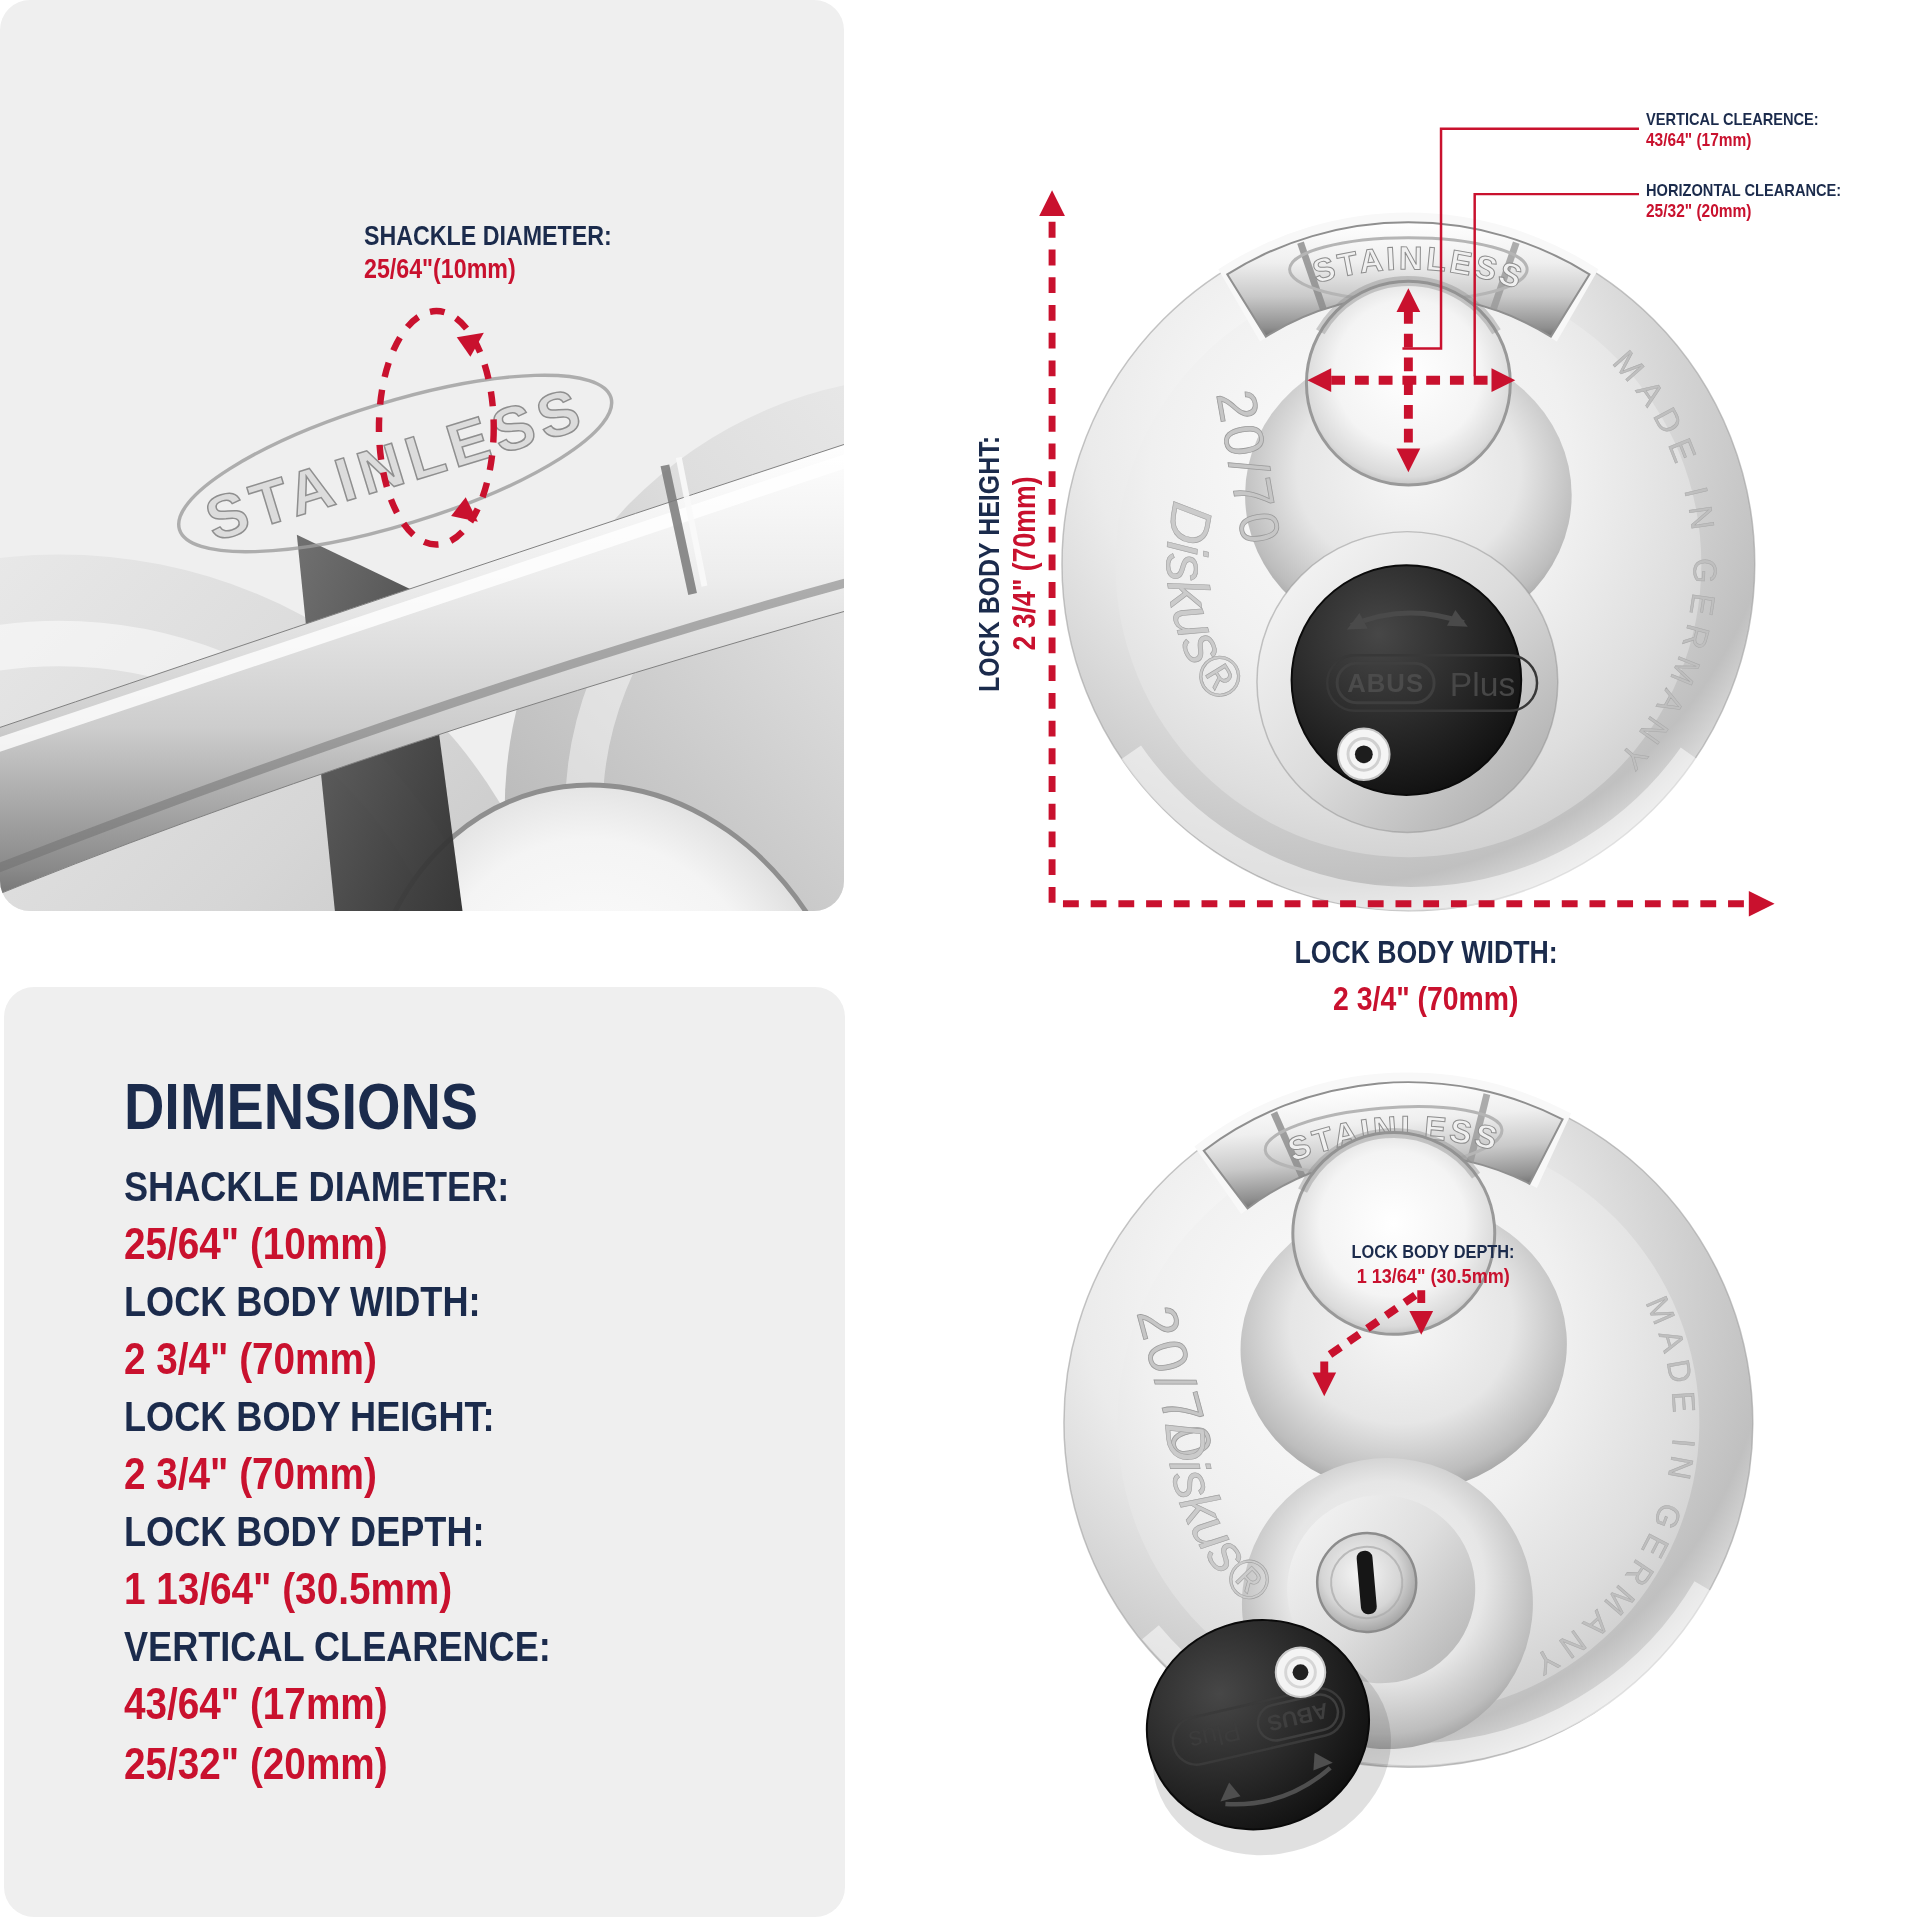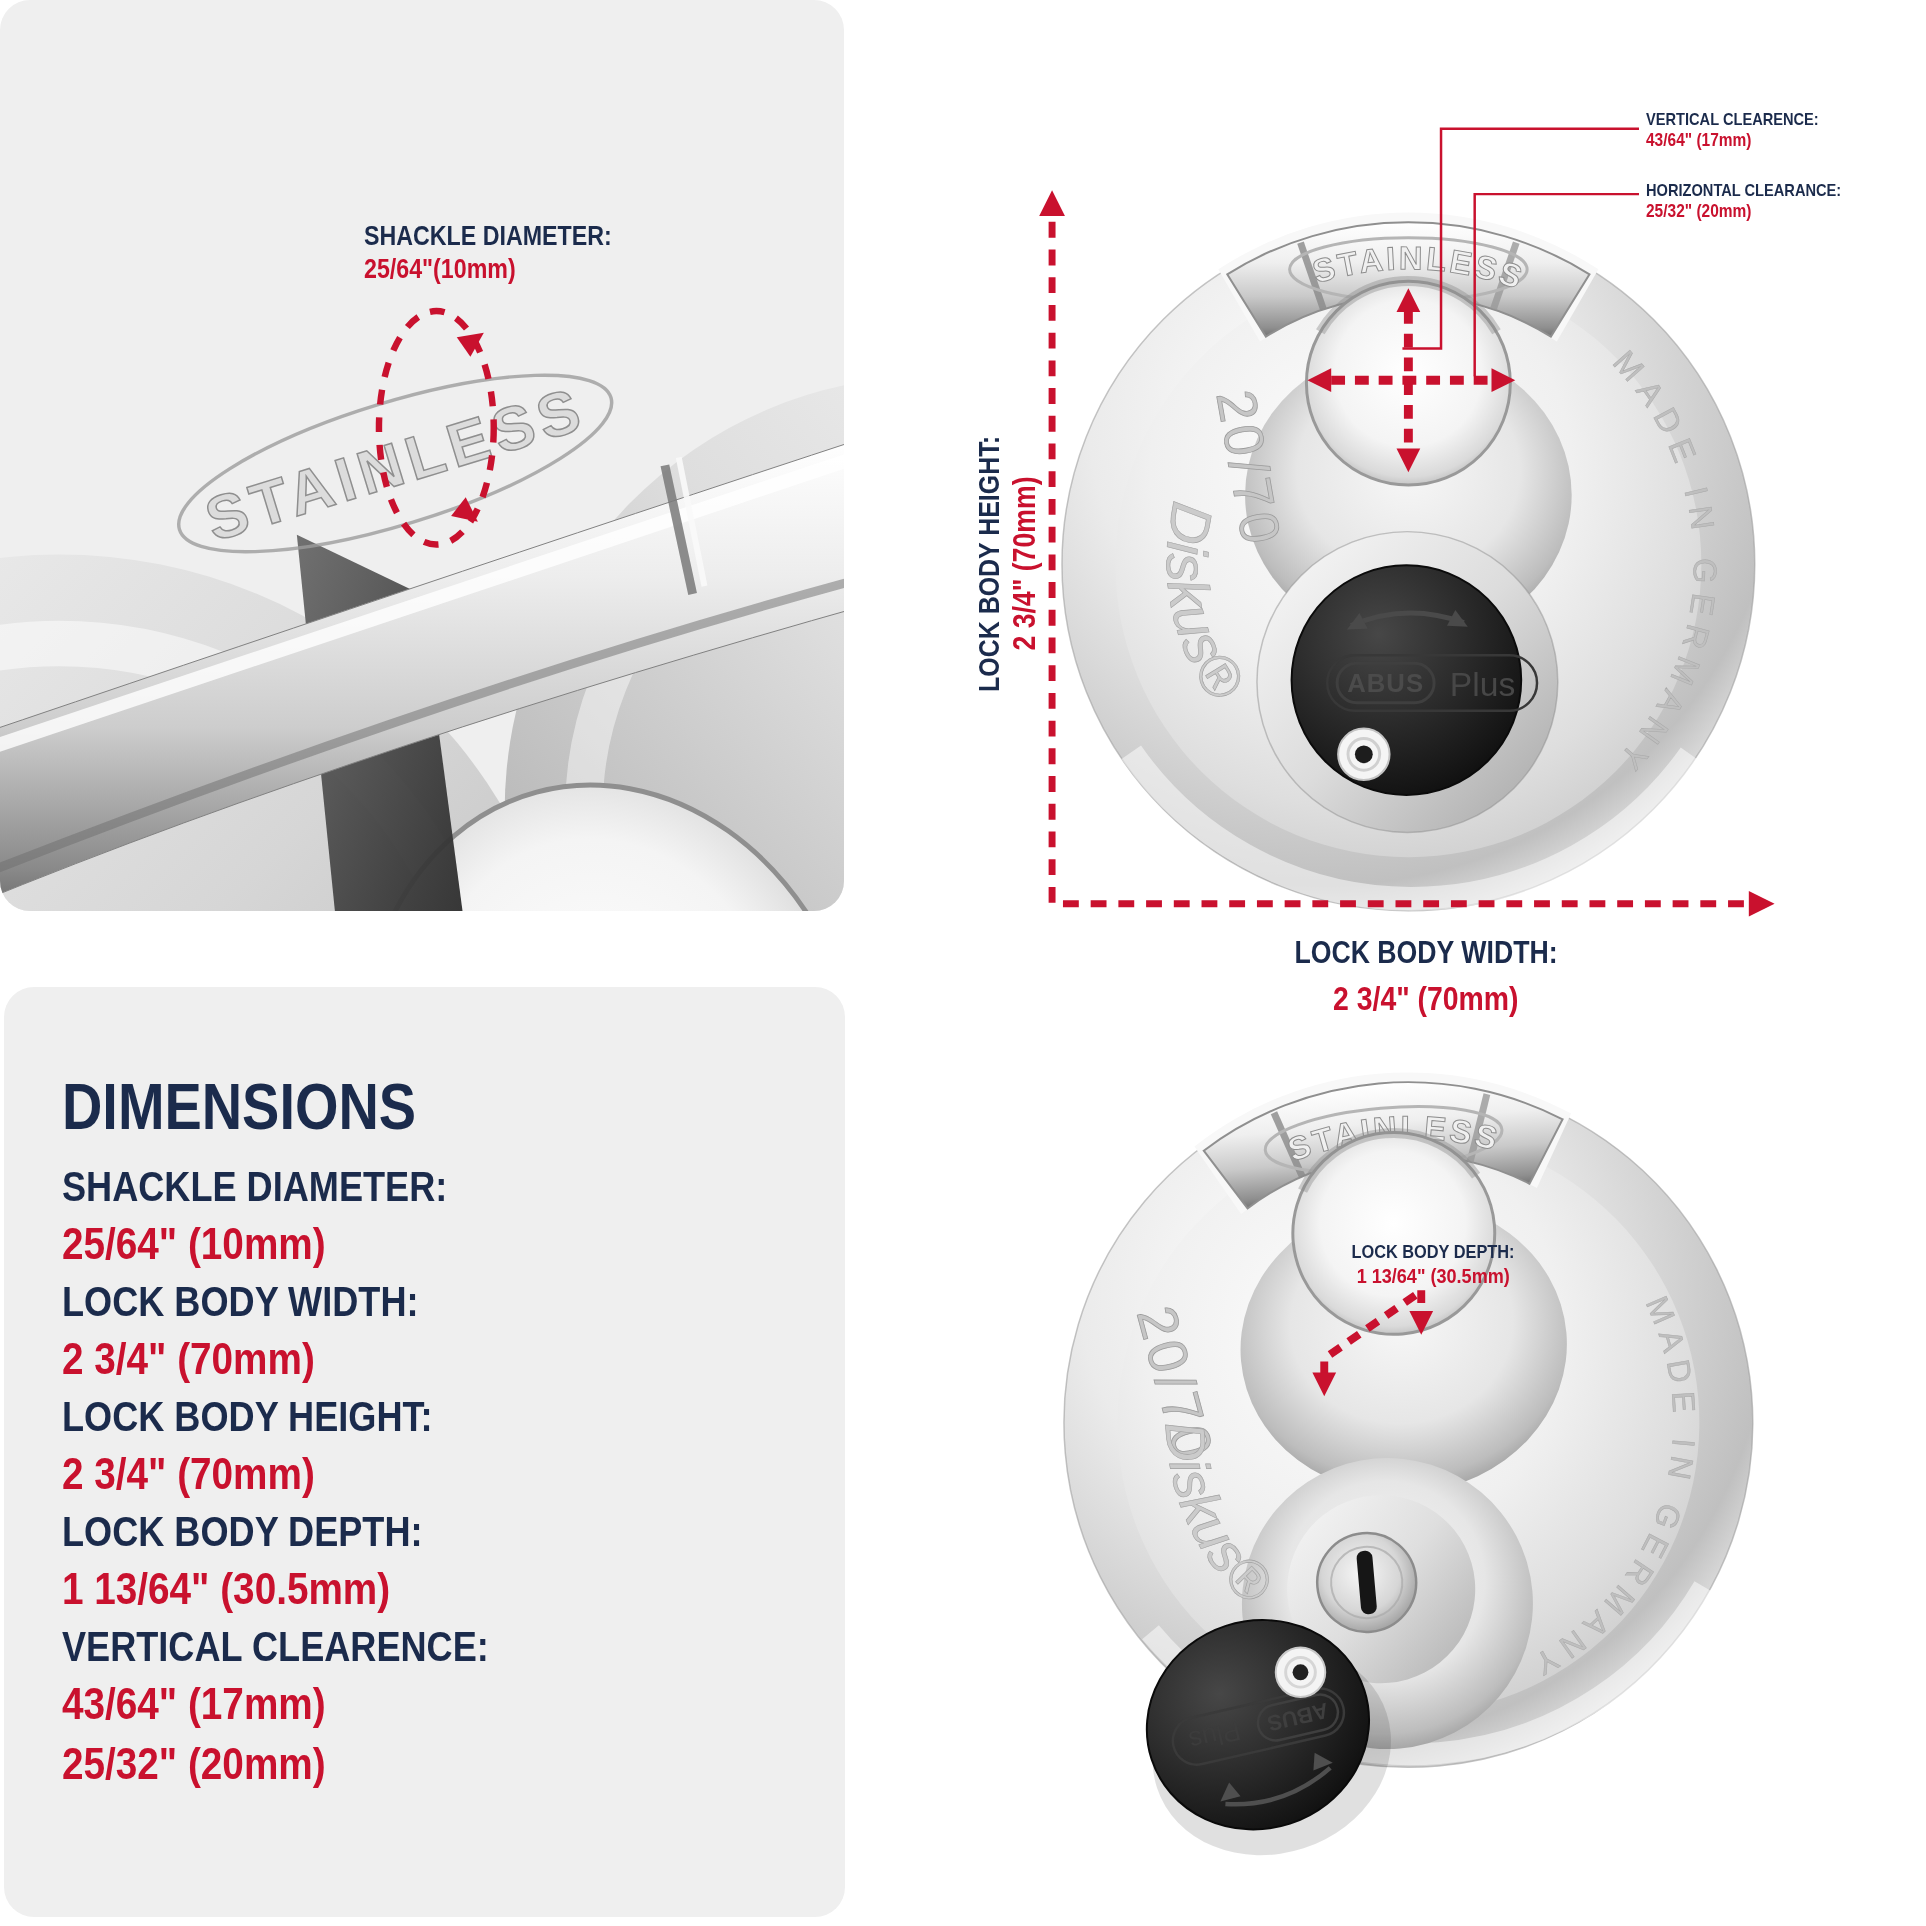--- a/index.html
+++ b/index.html
@@ -2,21 +2,21 @@
 <html><head>
 <meta charset="utf-8">
 <style>
   html,body{margin:0;padding:0;}
   body{
     position:relative;width:1927px;height:1927px;background:#ffffff;
     font-family:"Liberation Sans", sans-serif;overflow:hidden;
   }
   .panel{position:absolute;background:#efefef;border-radius:30px;}
   #panel-tl{left:0;top:0;width:844px;height:911px;overflow:hidden;}
-  #panel-bl{left:4px;top:987px;width:841px;height:930px;box-sizing:border-box;padding:87px 40px 0 58px;}
+  #panel-bl{left:4px;top:987px;width:841px;height:930px;box-sizing:border-box;padding:87px 40px 0 120px;}
   .abs{position:absolute;}
   .lbl{font-weight:bold;color:#1b2b4c;}
   .val{font-weight:bold;color:#c9112e;}
   .cond{display:inline-block;transform:scaleX(.86);transform-origin:0 50%;white-space:nowrap;}
   .cond-c{display:inline-block;transform:scaleX(.86);transform-origin:50% 50%;white-space:nowrap;}
   
   #closeup-label{left:364px;top:220px;font-size:27px;line-height:33px;}
   
   #vclear-label{left:1646px;top:109px;font-size:17px;line-height:21px;}
   #vclear-label .val{font-size:18px;}

